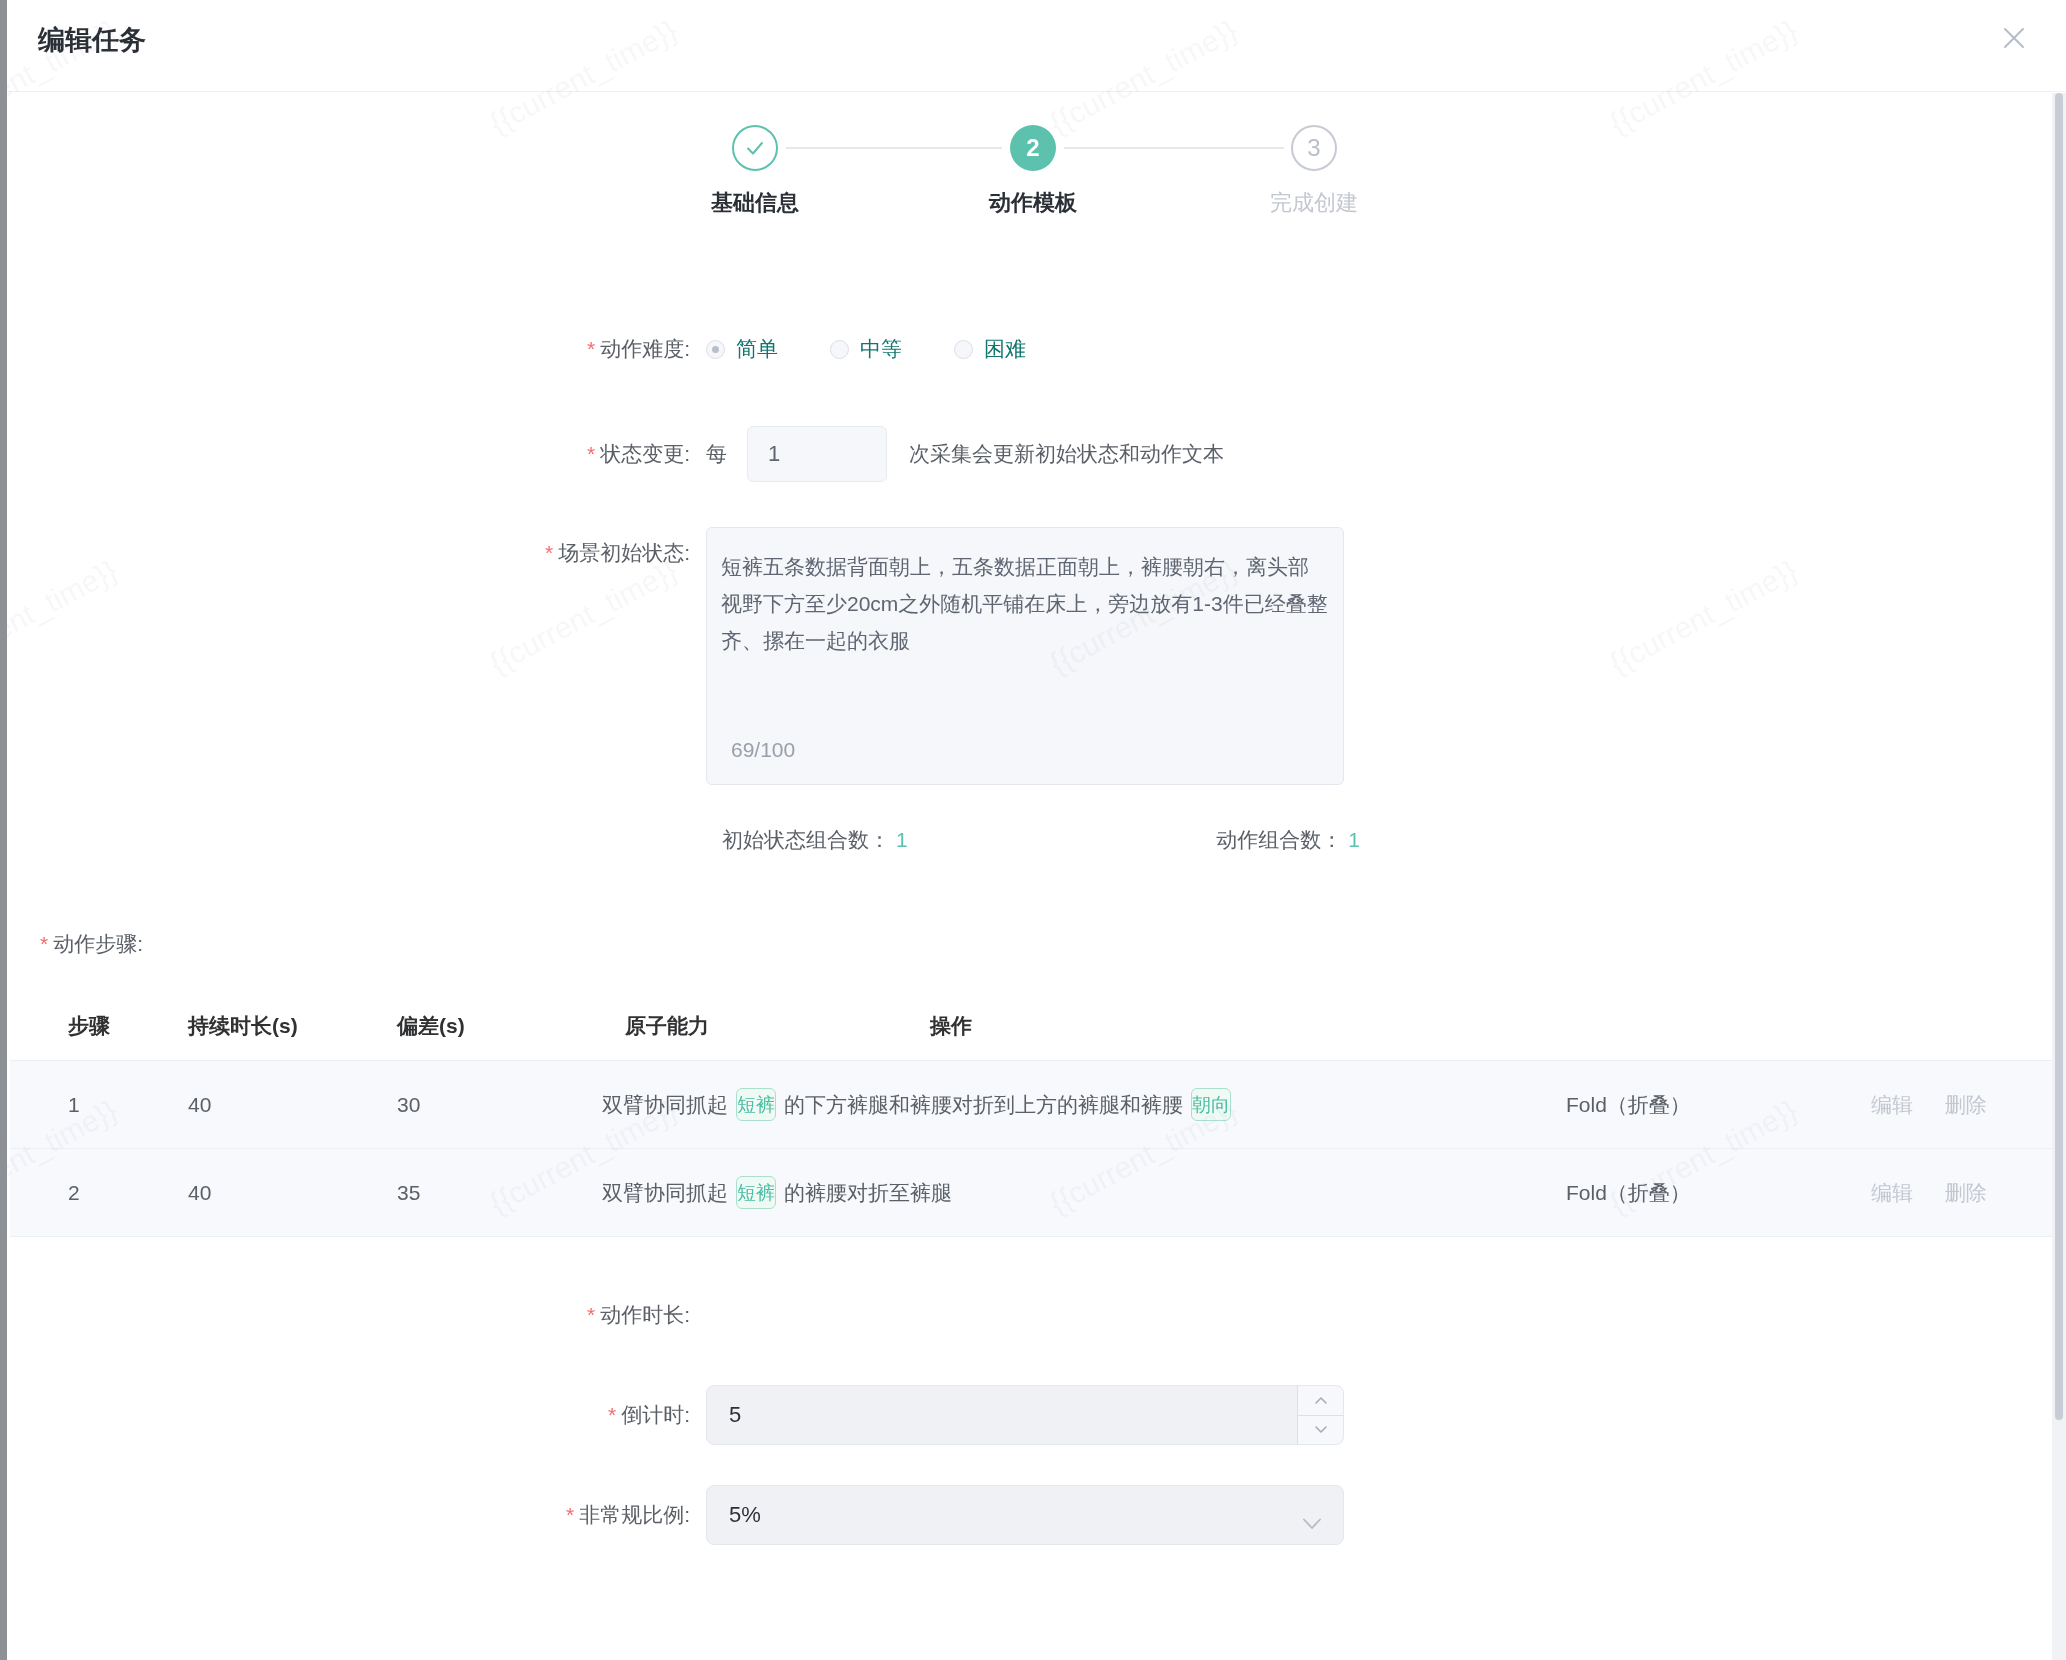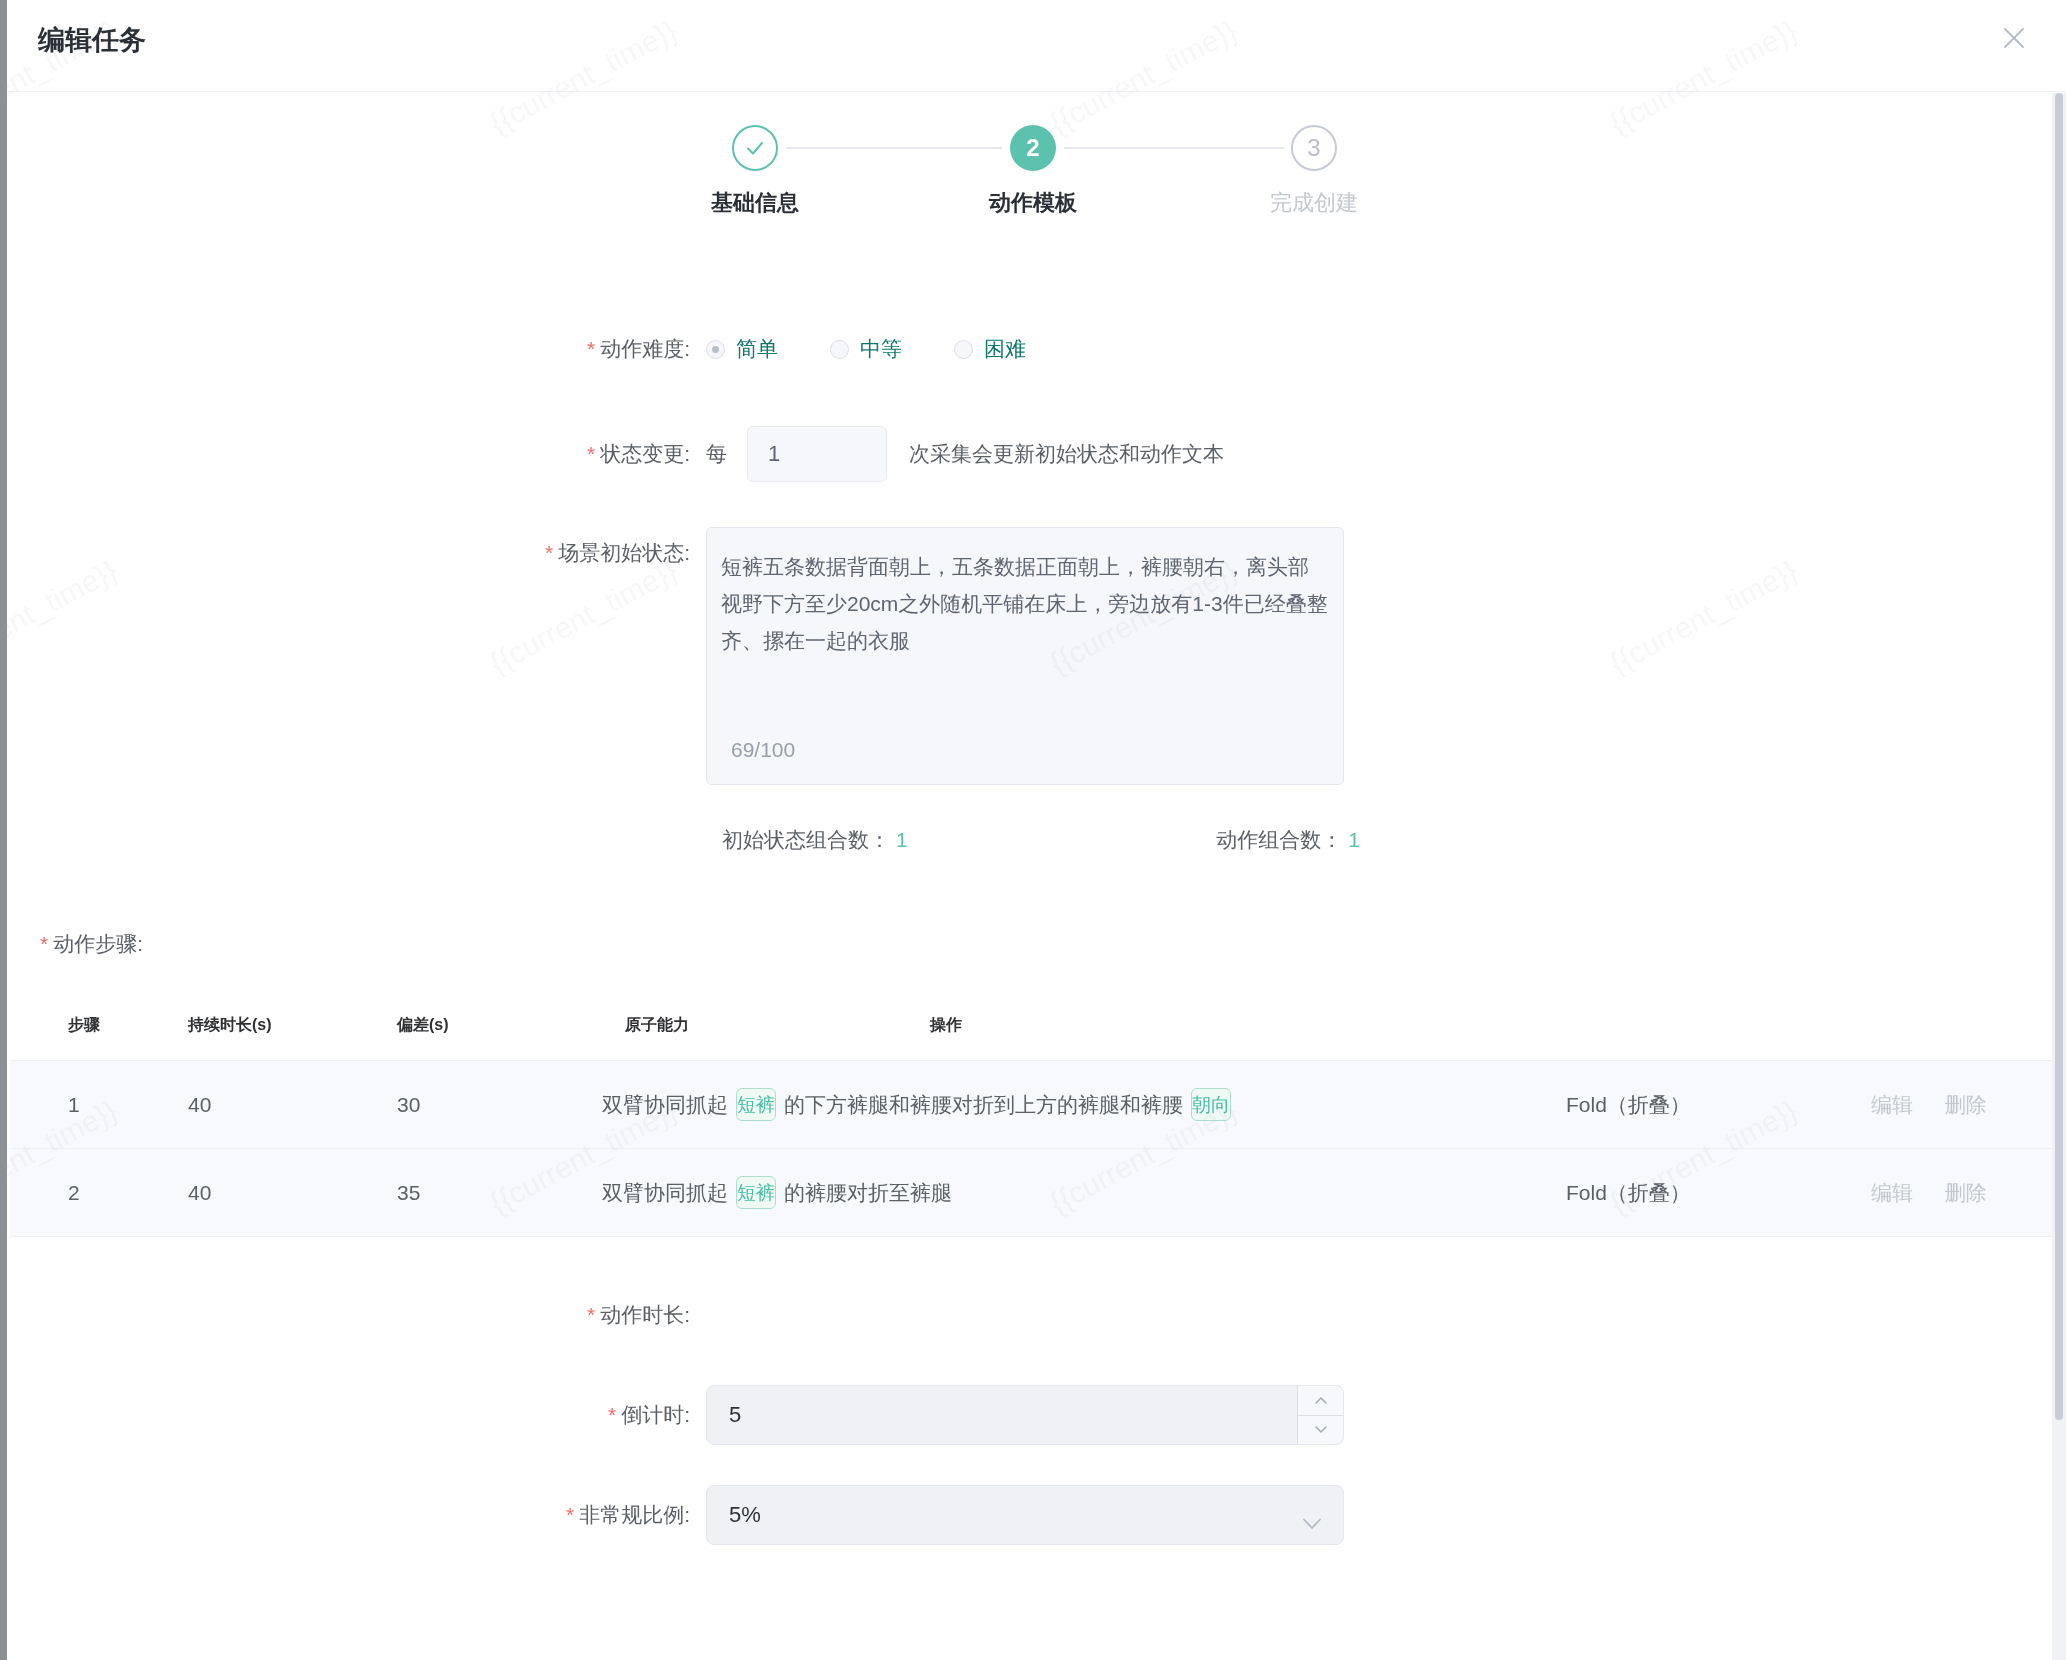--- a/index.html
+++ b/index.html
@@ -68,21 +68,21 @@
   .combos{width:638px;margin:42px 0 0 722px;display:flex;justify-content:space-between;
     font-size:21px;color:#5b6067;height:26px;align-items:center;}
   .combo-value{color:var(--accent);margin-left:6px;}
 
   .section-label{margin:78px 0 0 40px;height:26px;display:flex;align-items:center;
     font-size:21px;color:#5b6067;}
 
   
   .steps-table{margin:34px 10px 0 10px;}
   .thead{display:flex;align-items:center;height:70px;border-bottom:1px solid #ebeef5;
-    font-size:16px;font-weight:700;color:#303133;}
+    font-size:21px;font-weight:700;color:#303133;}
   .trow{display:flex;align-items:center;height:88px;background:#f7f9fc;
     border-bottom:1px solid #eceff3;font-size:21px;color:#5b6067;}
   .c1{width:165px;padding-left:58px;}
   .c2{width:210px;padding-left:13px;}
   .c3{width:205px;padding-left:12px;}
   .c4{flex:1;padding-left:12px;display:flex;align-items:center;flex-wrap:nowrap;white-space:nowrap;}
   .c5{width:310px;padding-left:35px;}
   .c6{width:215px;padding-left:30px;}
   .tag{display:inline-block;padding:4px 0;border:1px solid #abdfcd;background:#f0faf5;
     color:#49bda4;border-radius:6px;margin:0 8px;font-size:19px;line-height:1.25;}

